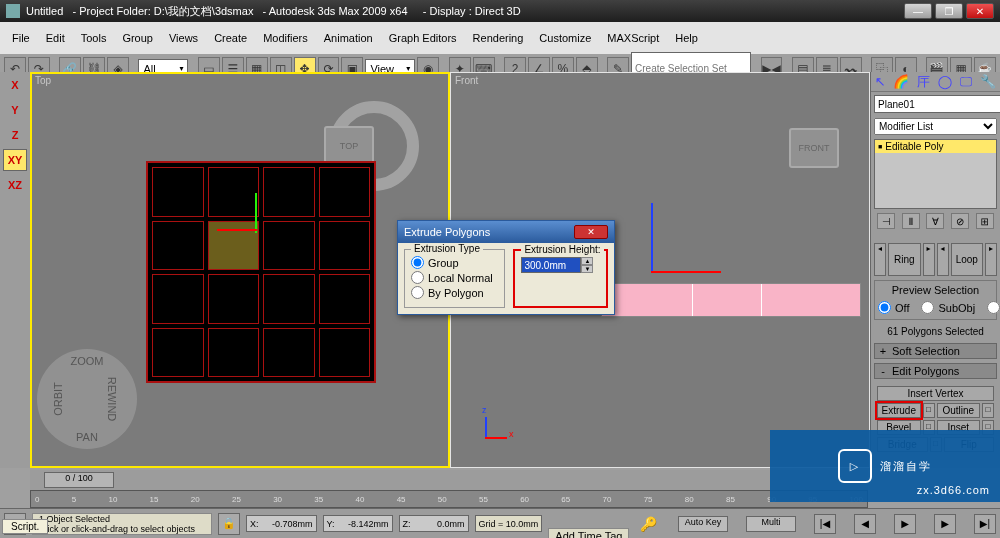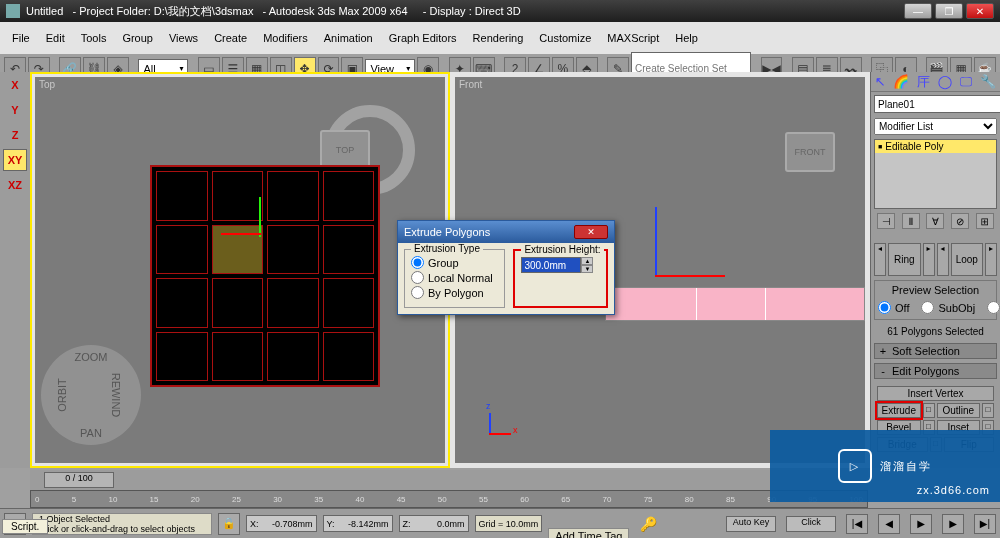--- a/index.html
+++ b/index.html
@@ -25,21 +25,21 @@
   .tdrop { height: 20px; background: #fff; border: 1px solid #666; padding: 0 20px 0 4px; position:relative; display:flex; align-items:center; min-width:50px;}
   .tdrop::after { content:"▾"; position:absolute; right:4px; font-size:8px;}
   .create-set { width: 120px; height:34px; background:#fff; border:1px solid #666; font-size:10px; padding-left:3px; color:#666;}
 
   
   .main { position: absolute; top: 72px; left: 0; right: 0; bottom: 70px; display: flex; }
   .left-tools { width: 30px; background: #9c9c9c; display:flex; flex-direction:column; align-items:center; padding-top:2px; gap:3px;}
   .left-tools .lt { width: 24px; height:22px; display:flex; align-items:center; justify-content:center; font-weight:bold; color:#c00; border:1px solid transparent;}
   .left-tools .lt.active { background:#ffe86a; border:1px solid #666;}
   .viewports { flex:1; display:flex; position:relative; }
-  .vp { flex:1; background:#7b7b7b; position:relative; border:5px solid #e5e5e5; }
+  .vp { flex:1; background:#7b7b7b; position:relative; border:1px solid #e5e5e5; }
   .vp.active { outline: 2px solid #ffea00; outline-offset:-2px;}
   .vp-label { position:absolute; top:2px; left:4px; color:#c8c8c8; font-size:10px; }
   .vp-badge { position:absolute; top:60px; left:50%; transform:translateX(-50%); width:50px; height:40px; background:#919191; border:2px solid #aaa; display:flex; align-items:center; justify-content:center; color:#666; font-size:9px; border-radius:3px;}
   .vp-right .vp-badge { top:60px; }
   .nav-ring { position:absolute; top:28px; right:30px; width:90px; height:90px; border-radius:50%; border: 12px solid rgba(180,180,180,0.7); display:flex; align-items:center; justify-content:center;}
   .nav-cube { position:absolute; bottom:18px; left:6px; width:100px; height:100px; border-radius:50%; background: rgba(180,180,180,0.4); display:flex; align-items:center; justify-content:center; font-size:8px; color:#555;}
   .nav-cube .lbl-top { position:absolute; top:6px;}
   .nav-cube .lbl-bot { position:absolute; bottom:6px;}
   .nav-cube .lbl-l { position:absolute; left:4px; transform: rotate(-90deg);}
   .nav-cube .lbl-r { position:absolute; right:2px; transform: rotate(90deg);}
@@ -110,21 +110,21 @@
   .ts-handle { width:70px; height:16px; background:#b5b5b5; border:1px solid #666; text-align:center; font-size:9px; margin-left:14px;}
   .track { position:absolute; bottom:30px; left:30px; right:132px; height:18px; background:#888; border:1px solid #555; display:flex; align-items:center; font-size:8px; color:#ddd; padding:0 4px; justify-content:space-between;}
   .track span { font-size:8px;}
   .status { position:absolute; bottom:0; left:0; right:0; height:30px; background:#9c9c9c; border-top:1px solid #666; display:flex; align-items:center; padding:0 4px; gap:6px; font-size:10px;}
   .status .toggl { width:22px; height:22px; background:#aaa; border:1px solid #666; display:flex; align-items:center;justify-content:center;}
   .status .info { background:#dedcc8; border:1px solid #888; padding:2px 6px; height:22px; display:flex; flex-direction:column; justify-content:center; min-width:180px;}
   .status .info .l1 { font-size:9px;}
   .status .info .l2 { font-size:9px;}
   .coord { background:#c9c9c9; border:1px solid #666; padding:1px 3px; font-size:9px; display:flex; align-items:center; height:17px;}
   .coord input { width:54px; background:#c9c9c9; border:none; font-size:9px; text-align:right;}
-  .status-right { margin-left:auto; display:flex; gap:10px; align-items:center;}
+  .status-right { margin-left:auto; display:flex; gap:18px; align-items:center;}
   .pbtn { width:22px; height:20px; background:#aaa; border:1px solid #666; display:flex; align-items:center; justify-content:center; font-size:10px;}
   .autokey { width:50px; height:16px; background:#bbb; border:1px solid #666; font-size:9px; text-align:center;}
   .addtag { background:#dedcc8; border:1px solid #888; padding:1px 6px; font-size:11px; height:16px;margin-top:24px;}
   .script-tab { position:absolute; bottom:4px; left:2px; background:#f3f0db; border:1px solid #888; padding:1px 8px; font-size:10px;}
   .lock-icon { width:28px;height:22px; display:flex;align-items:center;justify-content:center; font-size:14px;}
 
   
   .watermark { position:absolute; right:0; bottom:36px; width:230px; height:72px; background: rgba(10,90,160,0.92); color:#fff; display:flex; align-items:center; justify-content:center; gap:8px; font-size:22px; letter-spacing:2px;}
   .watermark .play { width:34px; height:34px; border:2px solid #fff; border-radius:6px; display:flex; align-items:center; justify-content:center;}
   .watermark .sub { position:absolute; bottom:6px; right:10px; font-size:11px; letter-spacing:1px;}
@@ -426,21 +426,21 @@
   </div>
   <div class="toggl">🔒</div>
   <div class="coord">X:<input value="-0.708mm" style=""></div>
   <div class="coord">Y:<input value="-8.142mm" style=""></div>
   <div class="coord">Z:<input value="0.0mm" style=""></div>
   <div class="coord" style="background:#dedcc8">Grid = 10.0mm</div>
   <div class="addtag">Add Time Tag</div>
   <div class="lock-icon">🔑</div>
   <div class="status-right">
     <div class="autokey">Auto Key</div>
-    <div class="autokey">Click</div>
+    <div class="autokey">Multi</div>
     <div class="pbtn">|◀</div>
     <div class="pbtn">◀</div>
     <div class="pbtn">▶</div>
     <div class="pbtn">▶</div>
     <div class="pbtn">▶|</div>
   </div>
 </div>
 <div class="script-tab">Script.</div>
 
 <div class="watermark">

